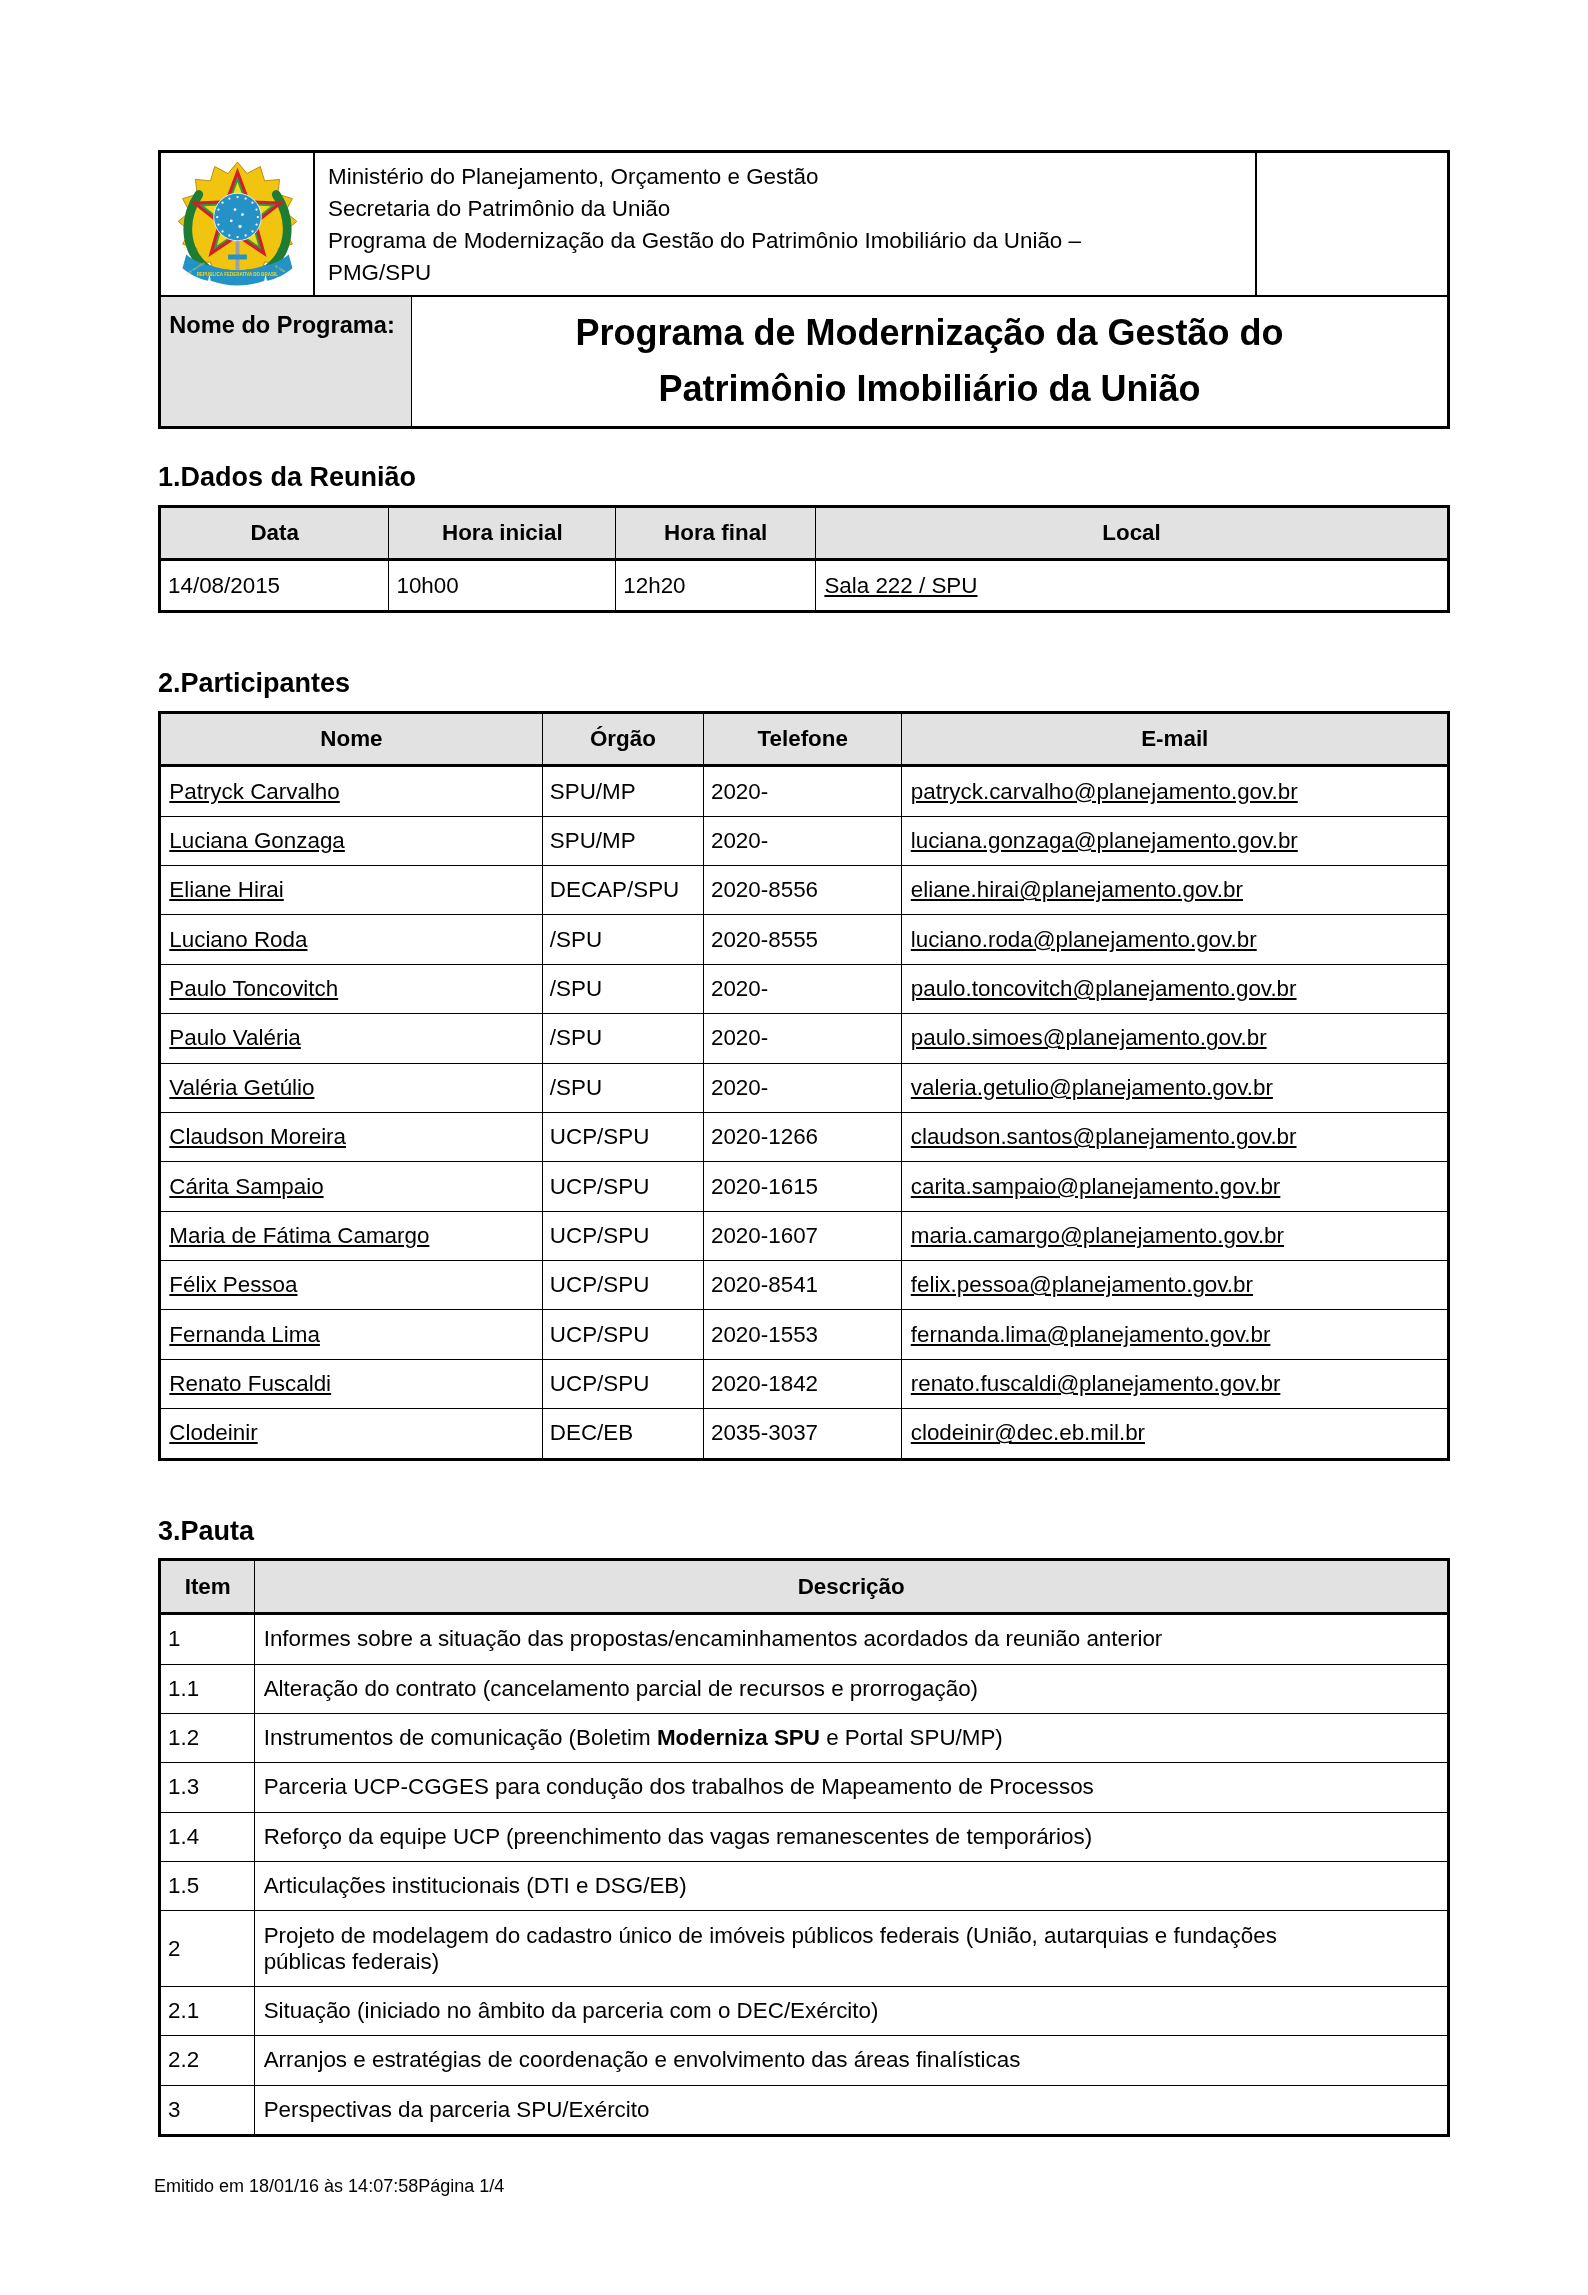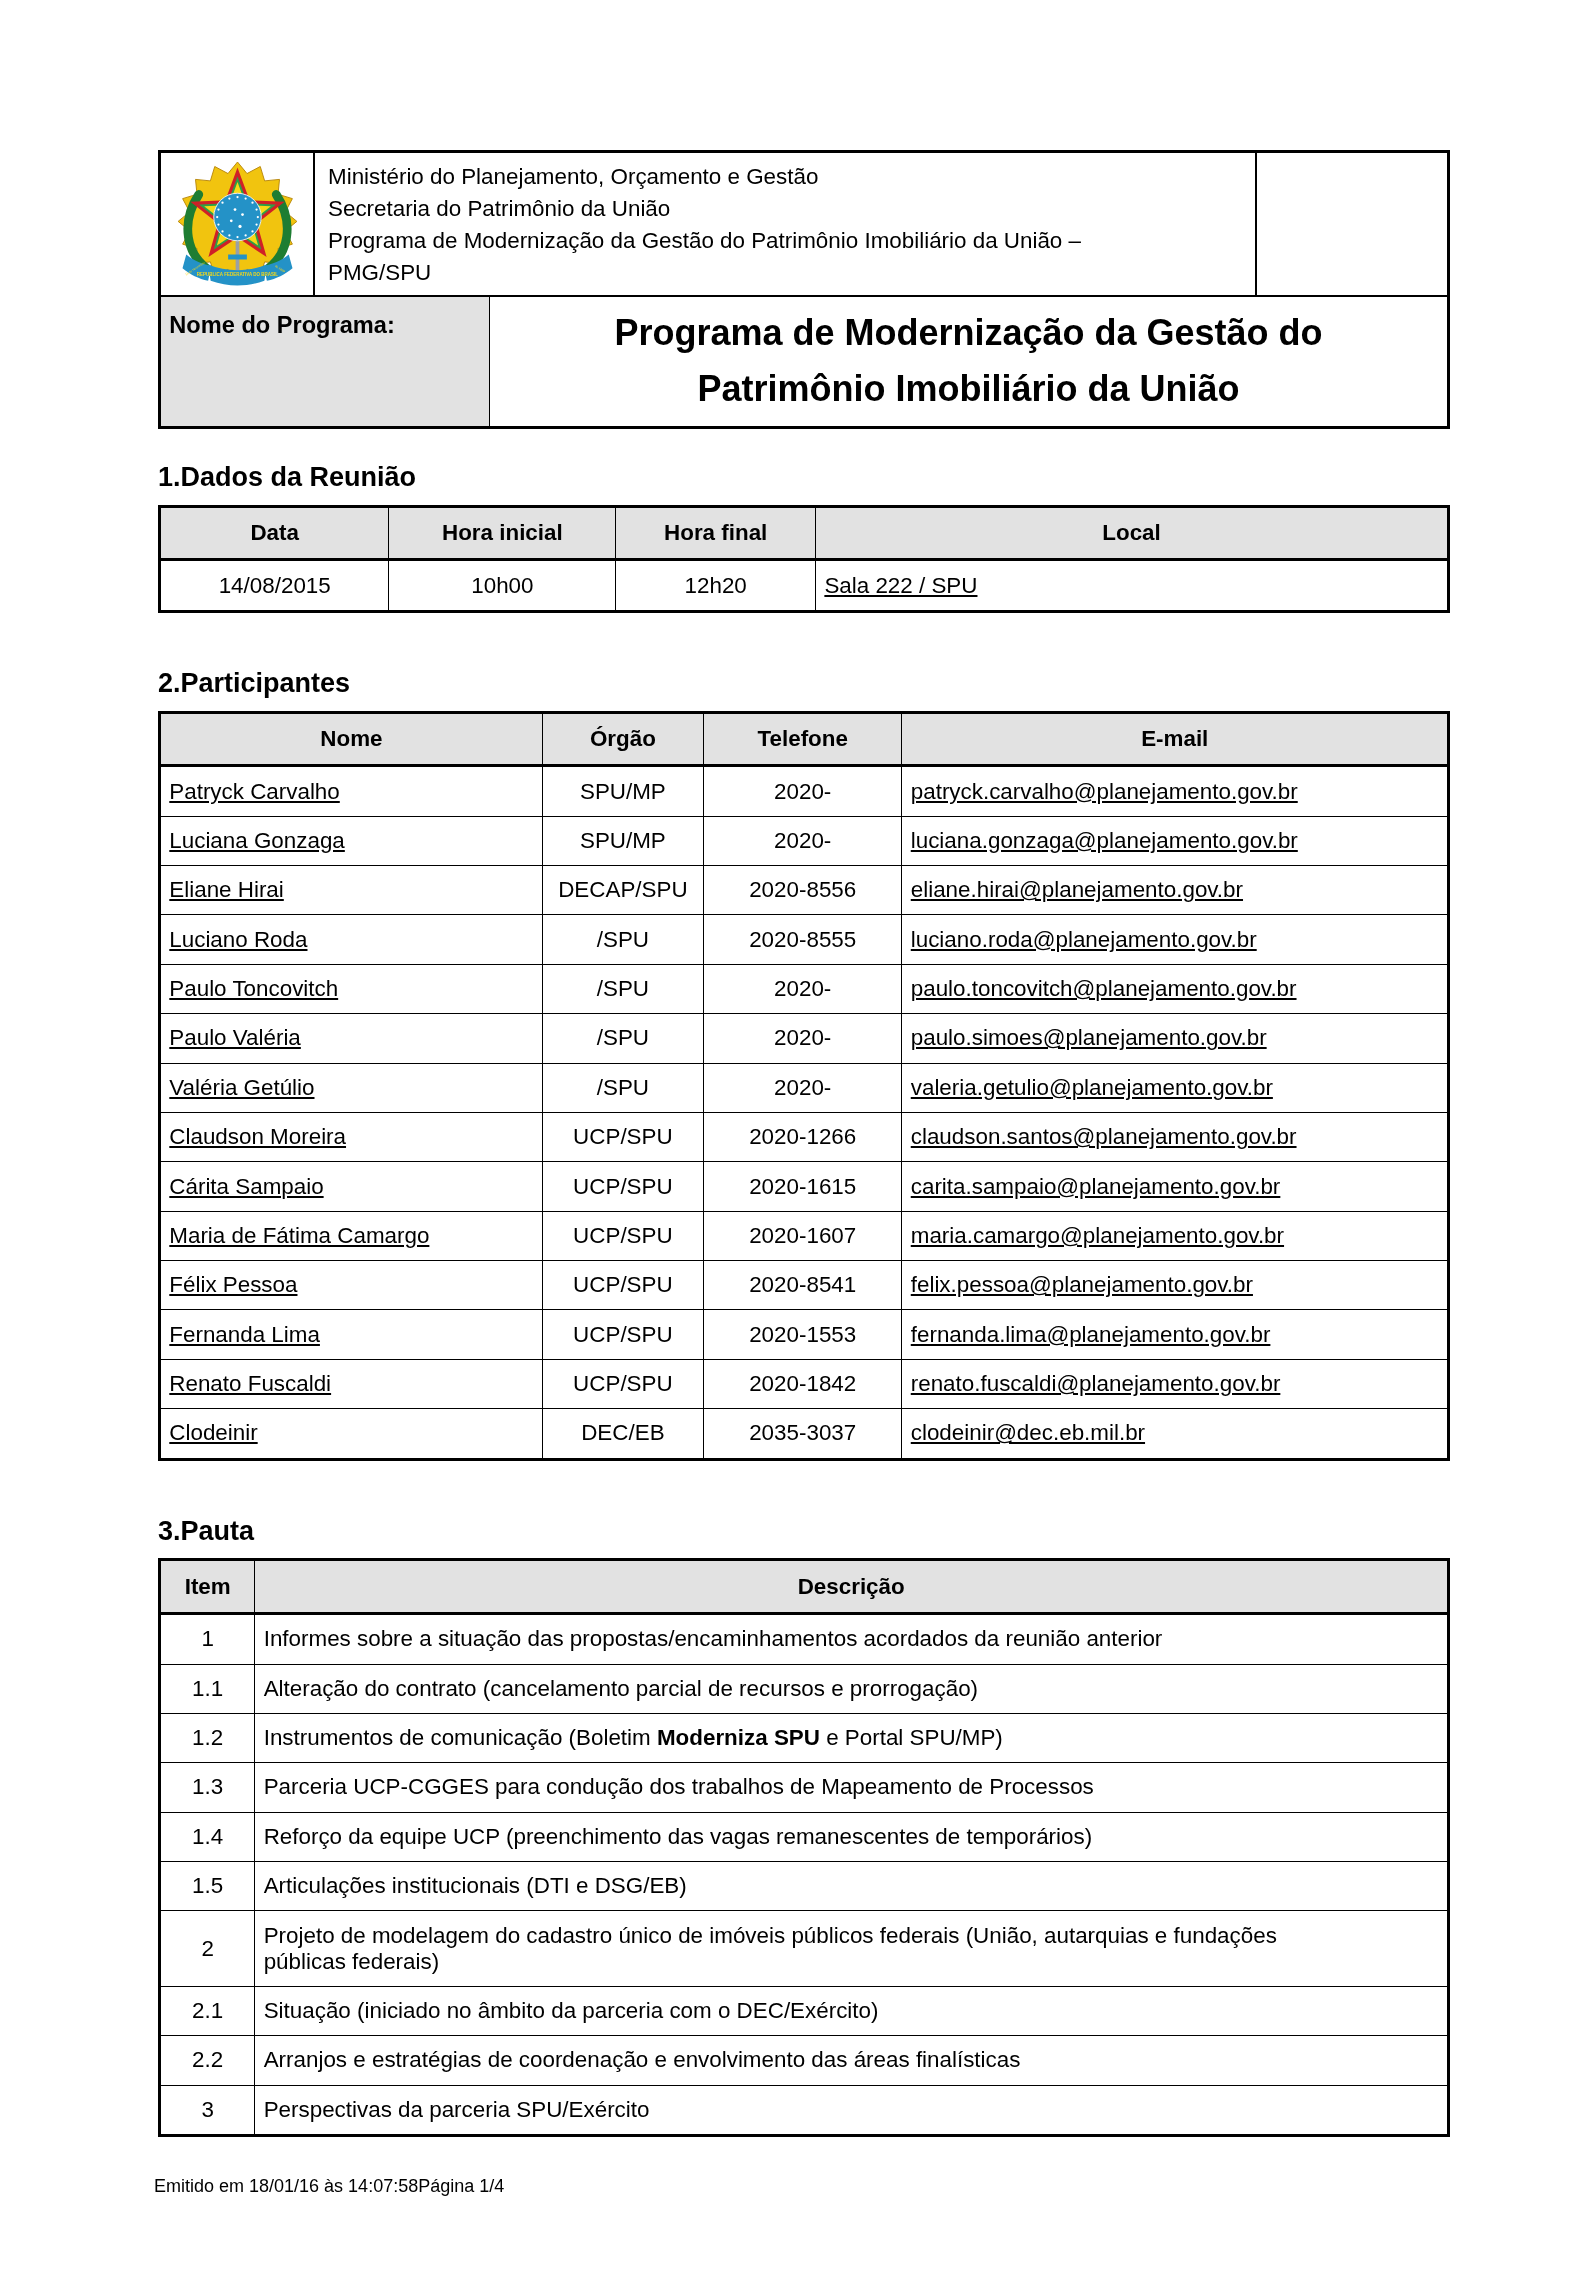--- a/index.html
+++ b/index.html
@@ -12,36 +12,36 @@
   .content { position:absolute; left:158px; top:150px; width:1292px; }
 
   
   .hbox { border:3.5px solid #000; }
   .hrow1 { display:flex; align-items:stretch; min-height:137px; }
   .logo-cell { width:154px; border-right:2.4px solid #000; display:flex; align-items:center; justify-content:center; padding:3.5px; }
   .org-cell { flex:1; padding:8.3px 13px 5.9px 13px; font-size:22.4px; line-height:32px; }
   .empty-cell { width:192px; border-left:2.4px solid #000; }
   .hrow2 { border-top:2.4px solid #000; text-align:center; font-weight:bold; font-size:23.6px; padding:17.7px 5.9px; }
   .hrow3 { border-top:2.4px solid #000; display:flex; min-height:118px; }
-  .prog-label { width:329px; background:#e2e2e2; border-right:1.8px solid #000; font-weight:bold; font-size:23.6px; padding:15.3px 3.5px 5.9px 8.3px; }
+  .prog-label { width:251px; background:#e2e2e2; border-right:1.8px solid #000; font-weight:bold; font-size:23.6px; padding:15.3px 3.5px 5.9px 8.3px; }
   .prog-title { flex:1; display:flex; align-items:center; justify-content:center; text-align:center;
                 font-weight:bold; font-size:36px; line-height:56px; padding:8.3px 11.8px; }
   .prog-title span { display:inline-block; max-width:884px; }
 
   
   .sec-heading { font-size:27px; font-weight:bold; margin:33px 0 11.8px 0; }
   .sec-heading.mt-lg { margin-top:55px; }
 
   
   table { border-collapse:collapse; width:100%; font-size:22.4px; table-layout:fixed; }
   table, table th, table td { border:1.8px solid #000; }
   table { border-width:3.5px;border-radius:16px; }
   thead th { background:#e2e2e2; font-weight:bold; text-align:center; padding:12.4px 4.7px; border-bottom-width:3.5px; }
   td { padding:11.2px 7px; vertical-align:middle; }
-  .c { text-align:center; }
+  .c { text-align:left; }
   .l { text-align:left; padding-left:8.3px;text-decoration:underline; }
   .pauta-desc span, .pauta-desc b { display:inline; }
   .pauta-desc .wrapbox { display:inline-block; max-width:1055px; }
 
   
   .footer { position:absolute; left:154px; right:132px; top:2176px; display:flex; justify-content:flex-start; font-size:18px; }
 </style>
 </head>
 <body>
 

